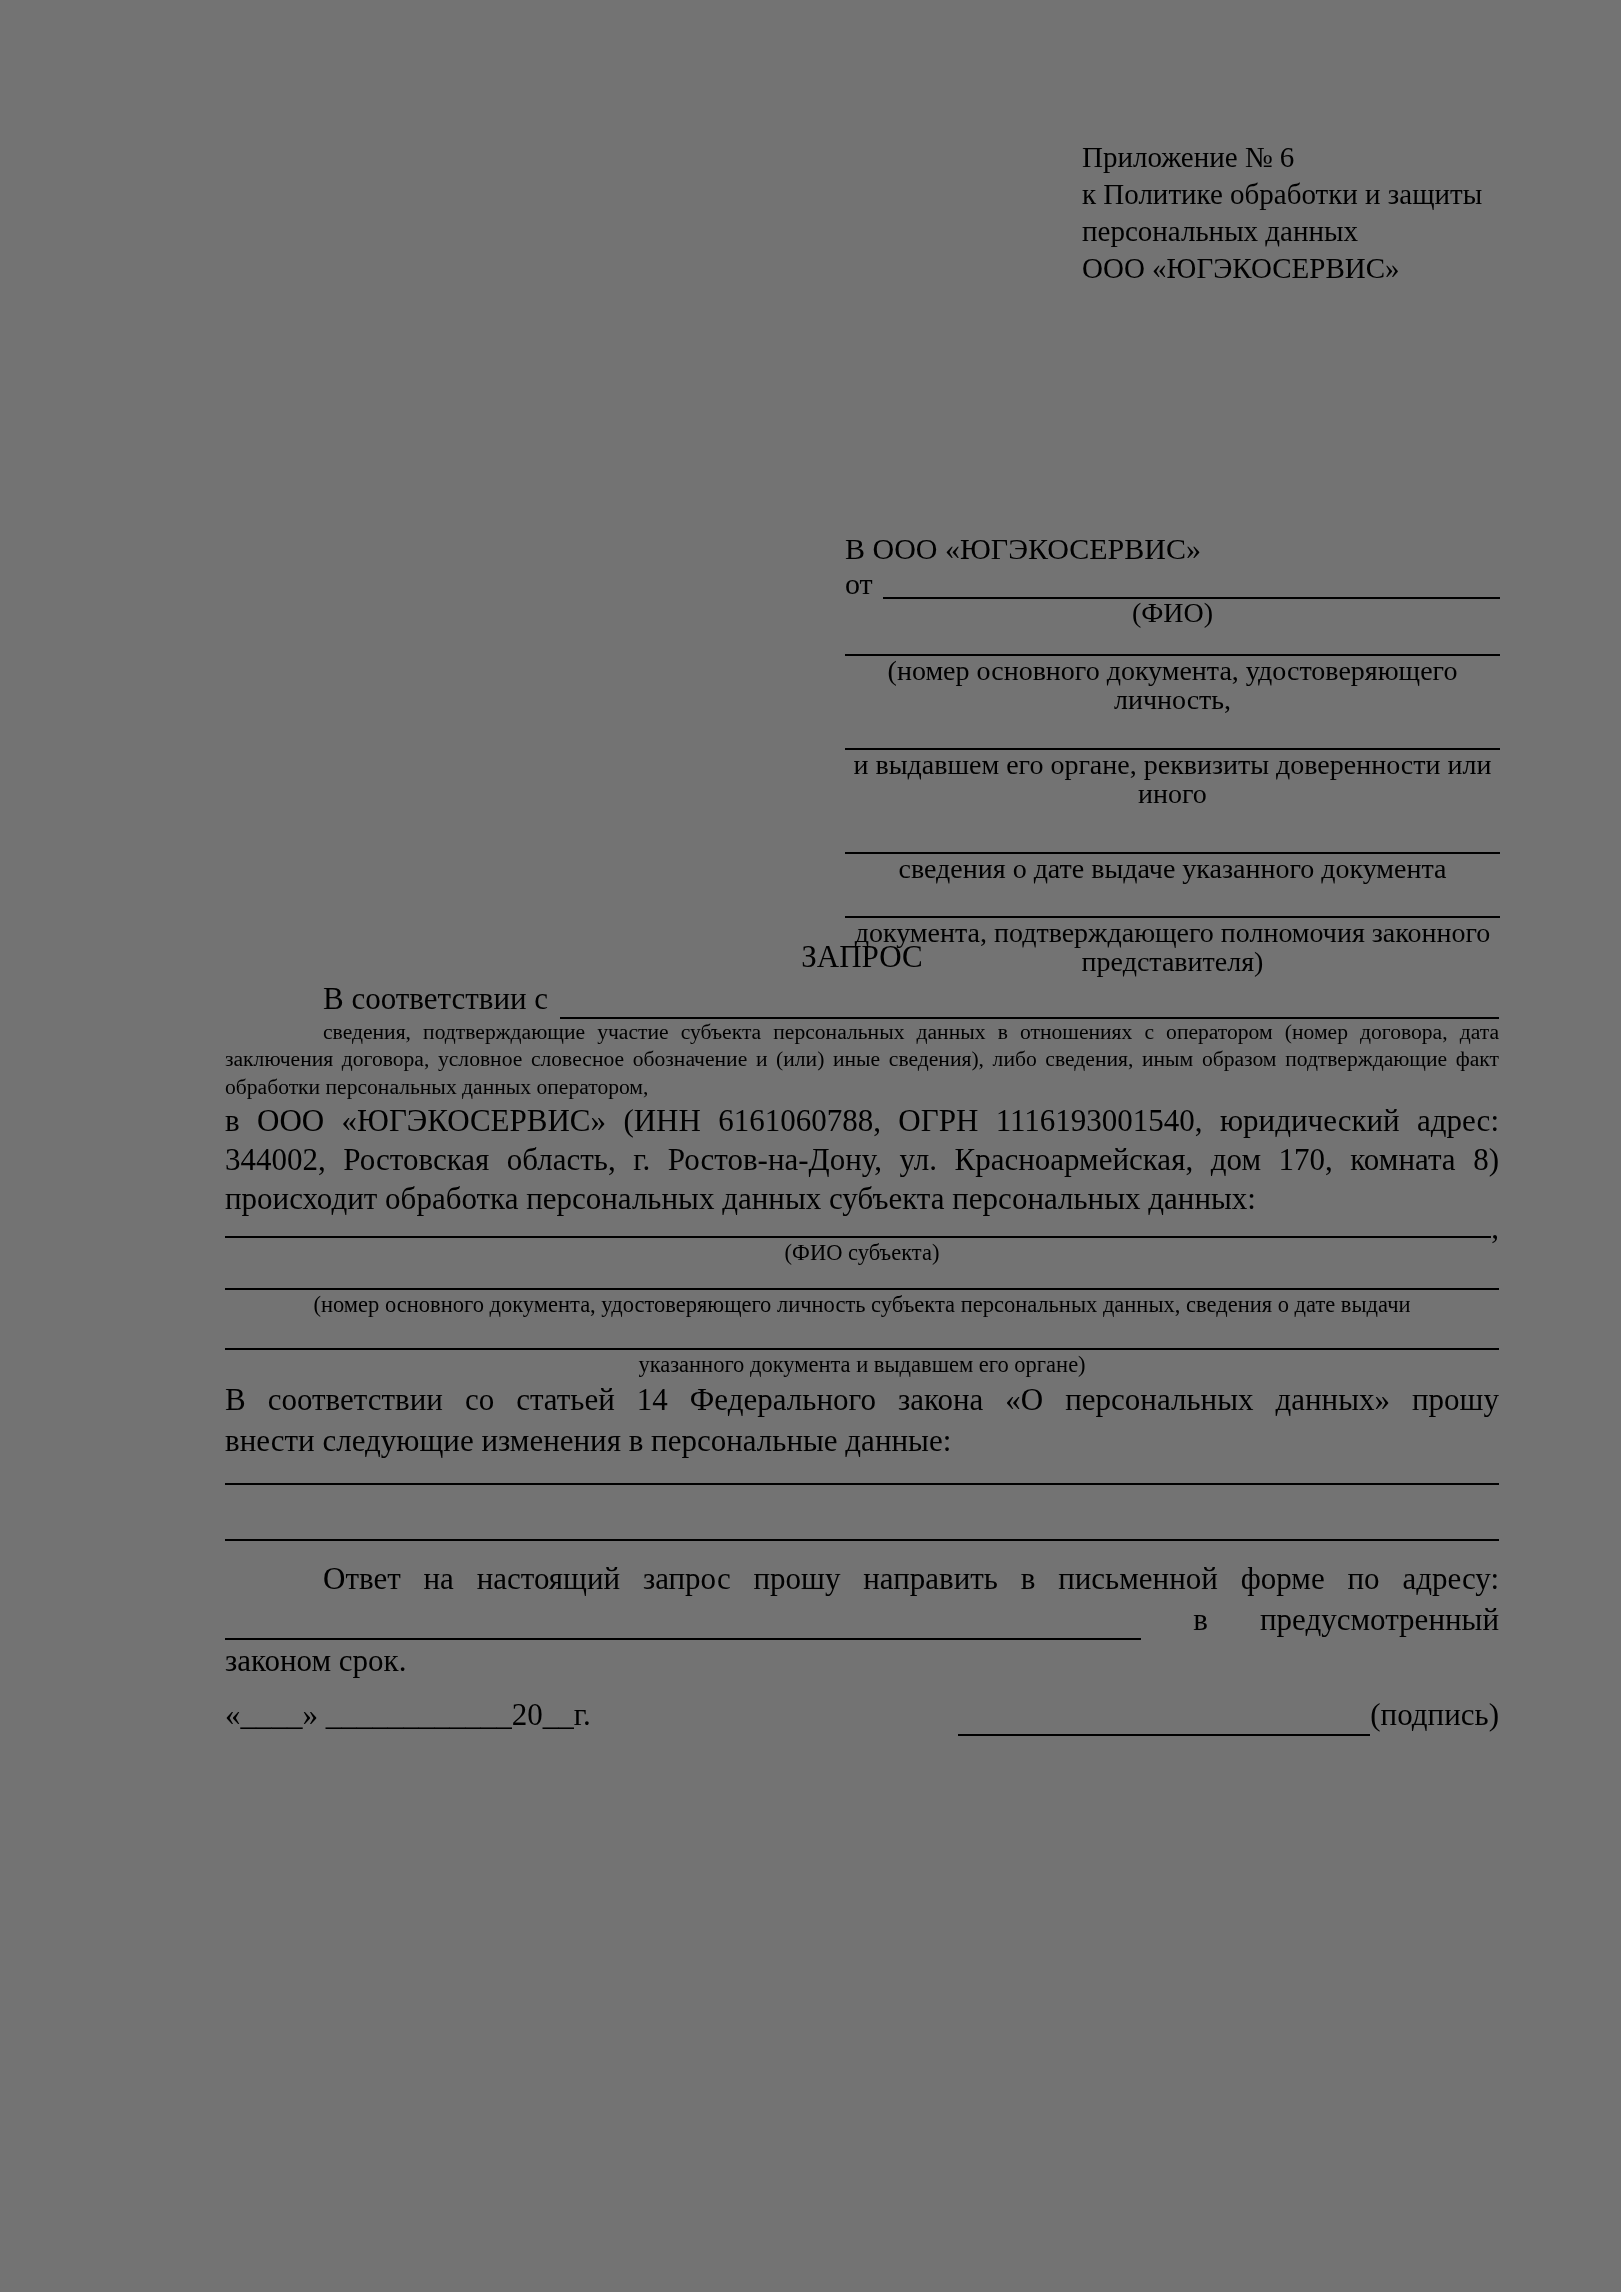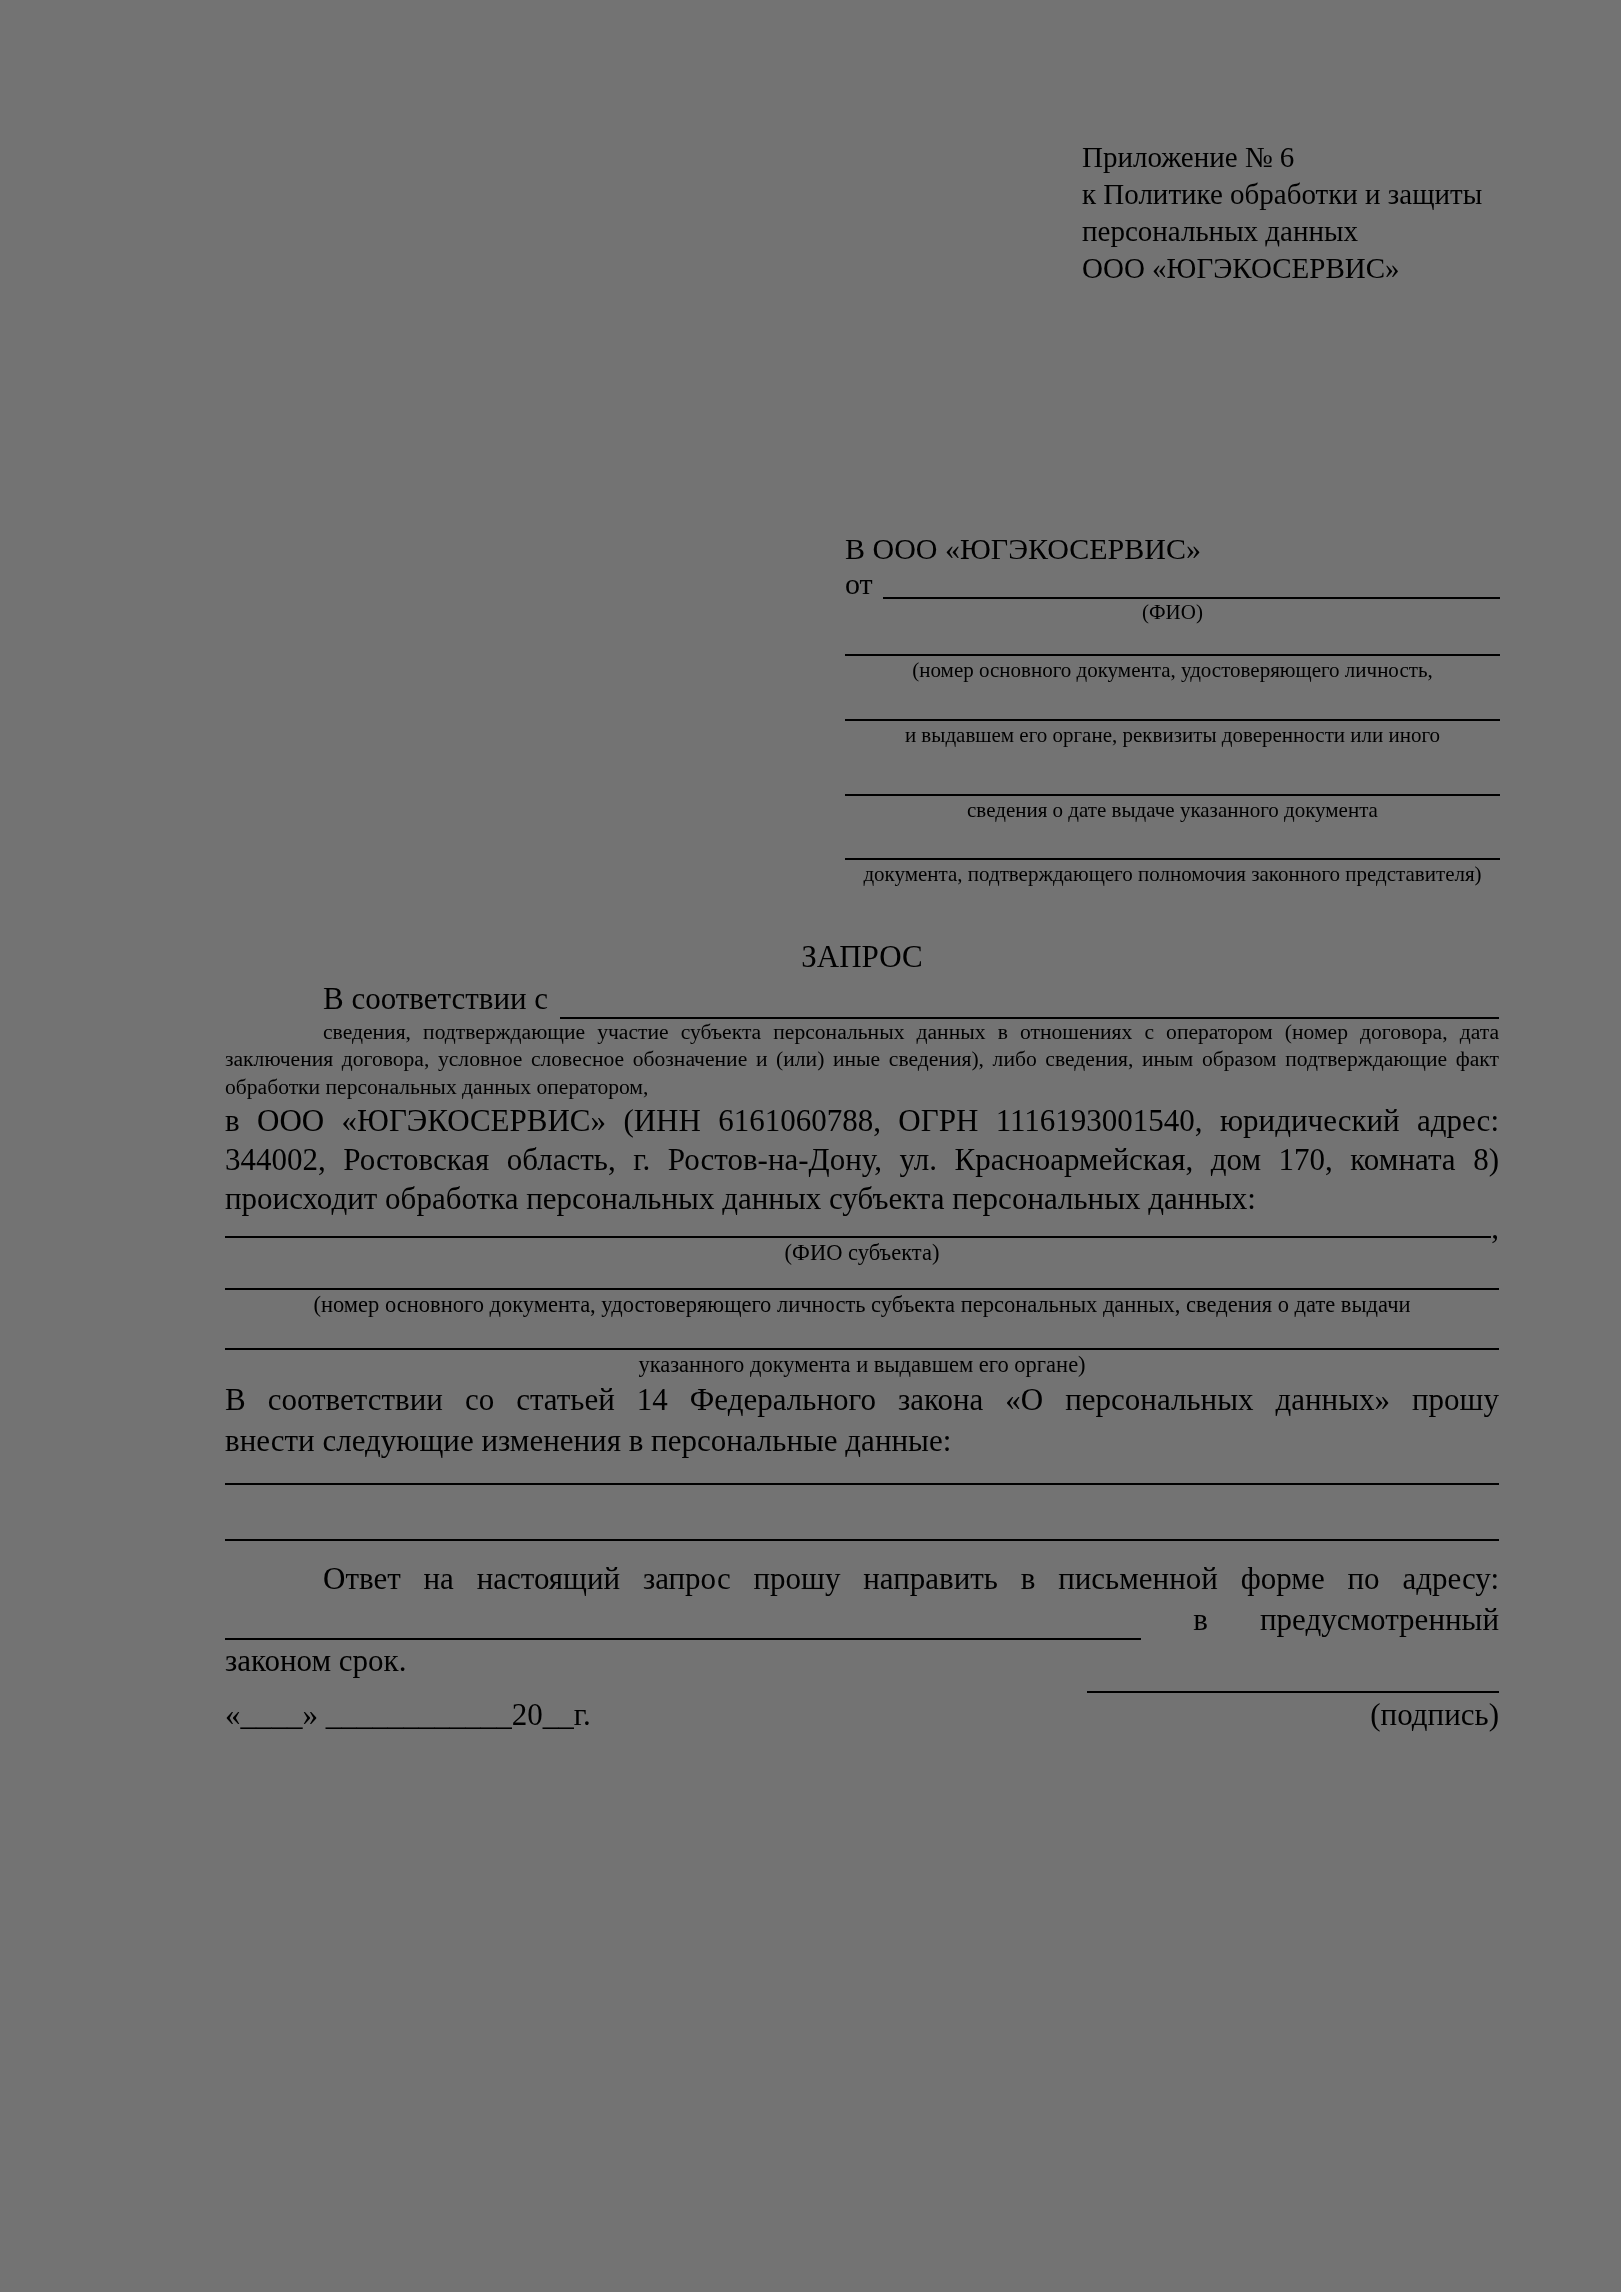--- a/index.html
+++ b/index.html
@@ -37,21 +37,21 @@
 
   
   .addressee {
     position: absolute;
     left: 845px; top: 529px; width: 655px;
     font-size: 30px;
   }
   .addr-to { line-height: 39px; }
   .addr-from { height: 31px; }
   .addr-from .lbl { line-height: 31px; padding-right: 9.8px; }
-  .addr-caption { font-size: 21px; line-height: 27.4px; text-align: center; }
+  .addr-caption { font-size: 28px; line-height: 27.4px; text-align: center; }
   .addr-field .rule { margin-top: 0; }
   .addr-field .addr-caption { line-height: 29px; }
   .af1 { margin-top: 27.4px; }
   .af2 { margin-top: 44px; }
   .af3 { margin-top: 34px; }
   .af4 { margin-top: 33px; }
 
   
   .main {
     position: absolute;
@@ -73,21 +73,21 @@
   .article .bodyline { line-height: 41px; }
   .blank1 { margin-top: 21.6px; }
   .blank2 { margin-top: 54px; }
   .answer1 { margin-top: 17.6px; line-height: 41px; padding-left: 98px; }
   .answer2 { height: 41px; justify-content: space-between; }
   .answer2 .fill { flex: 0 0 916px; }
   .answer2 span { line-height: 41px; }
   .answer3 { line-height: 41px; }
   .sigrow { margin-top: 11.8px; height: 43px; gap: 21px; }
   .sigrow .date { line-height: 43px; white-space: nowrap; }
-  .sigrow .sig-group { margin-left: auto; display: flex; align-items: flex-end; flex-direction: column; }
+  .sigrow .sig-group { margin-left: auto; display: flex; align-items: flex-end; }
   .sigrow .sig-fill { width: 412px; border-bottom: 2.9px solid #000; height: 0.9em; }
   .sigrow .sig-cap { line-height: 43px; white-space: nowrap; }
 </style>
 </head>
 <body>
 
 <div class="page">
 
   <div class="appendix">
     <div>Приложение № 6</div>

